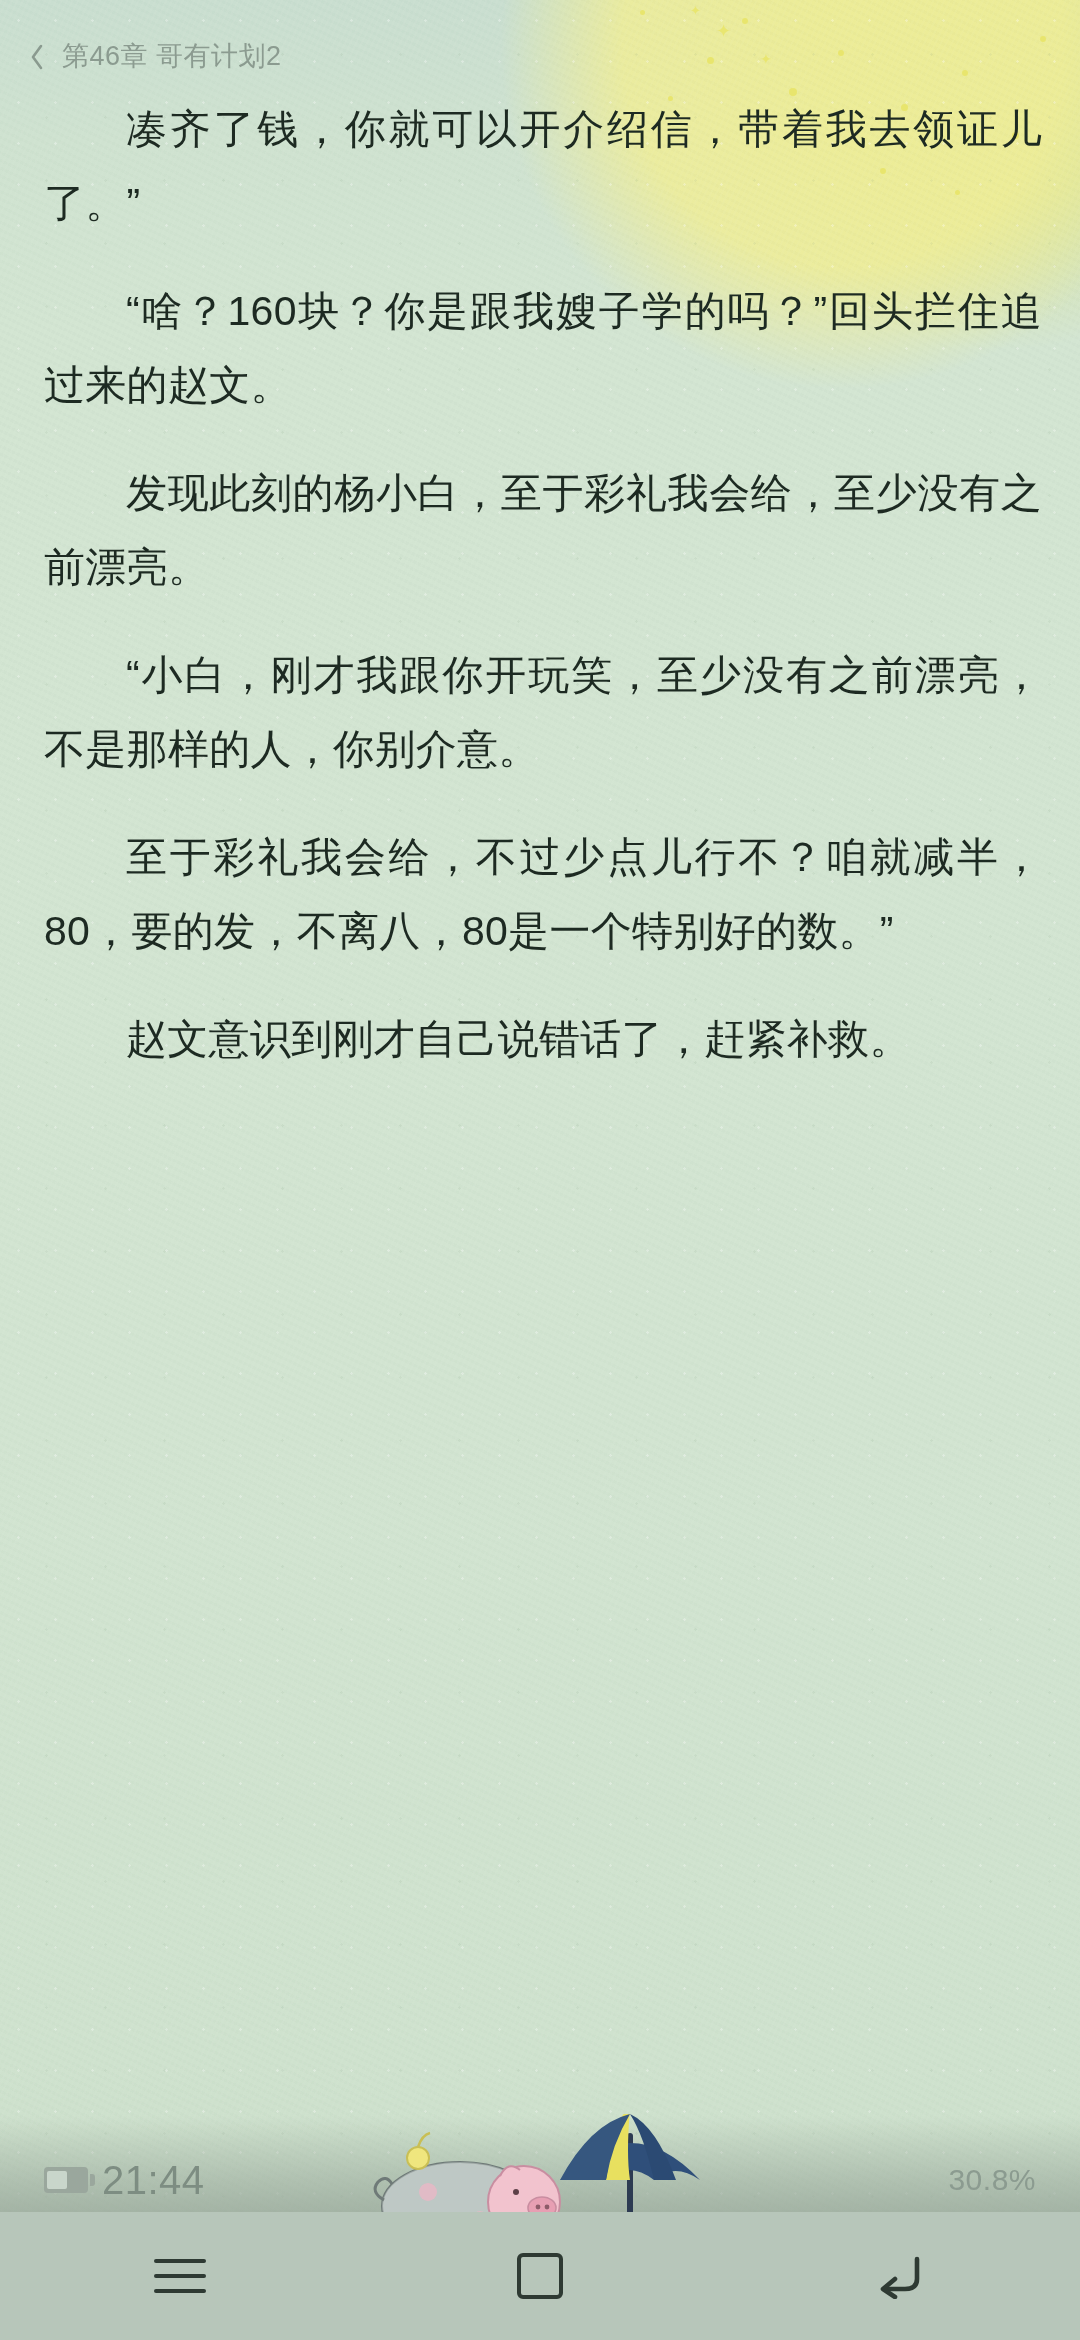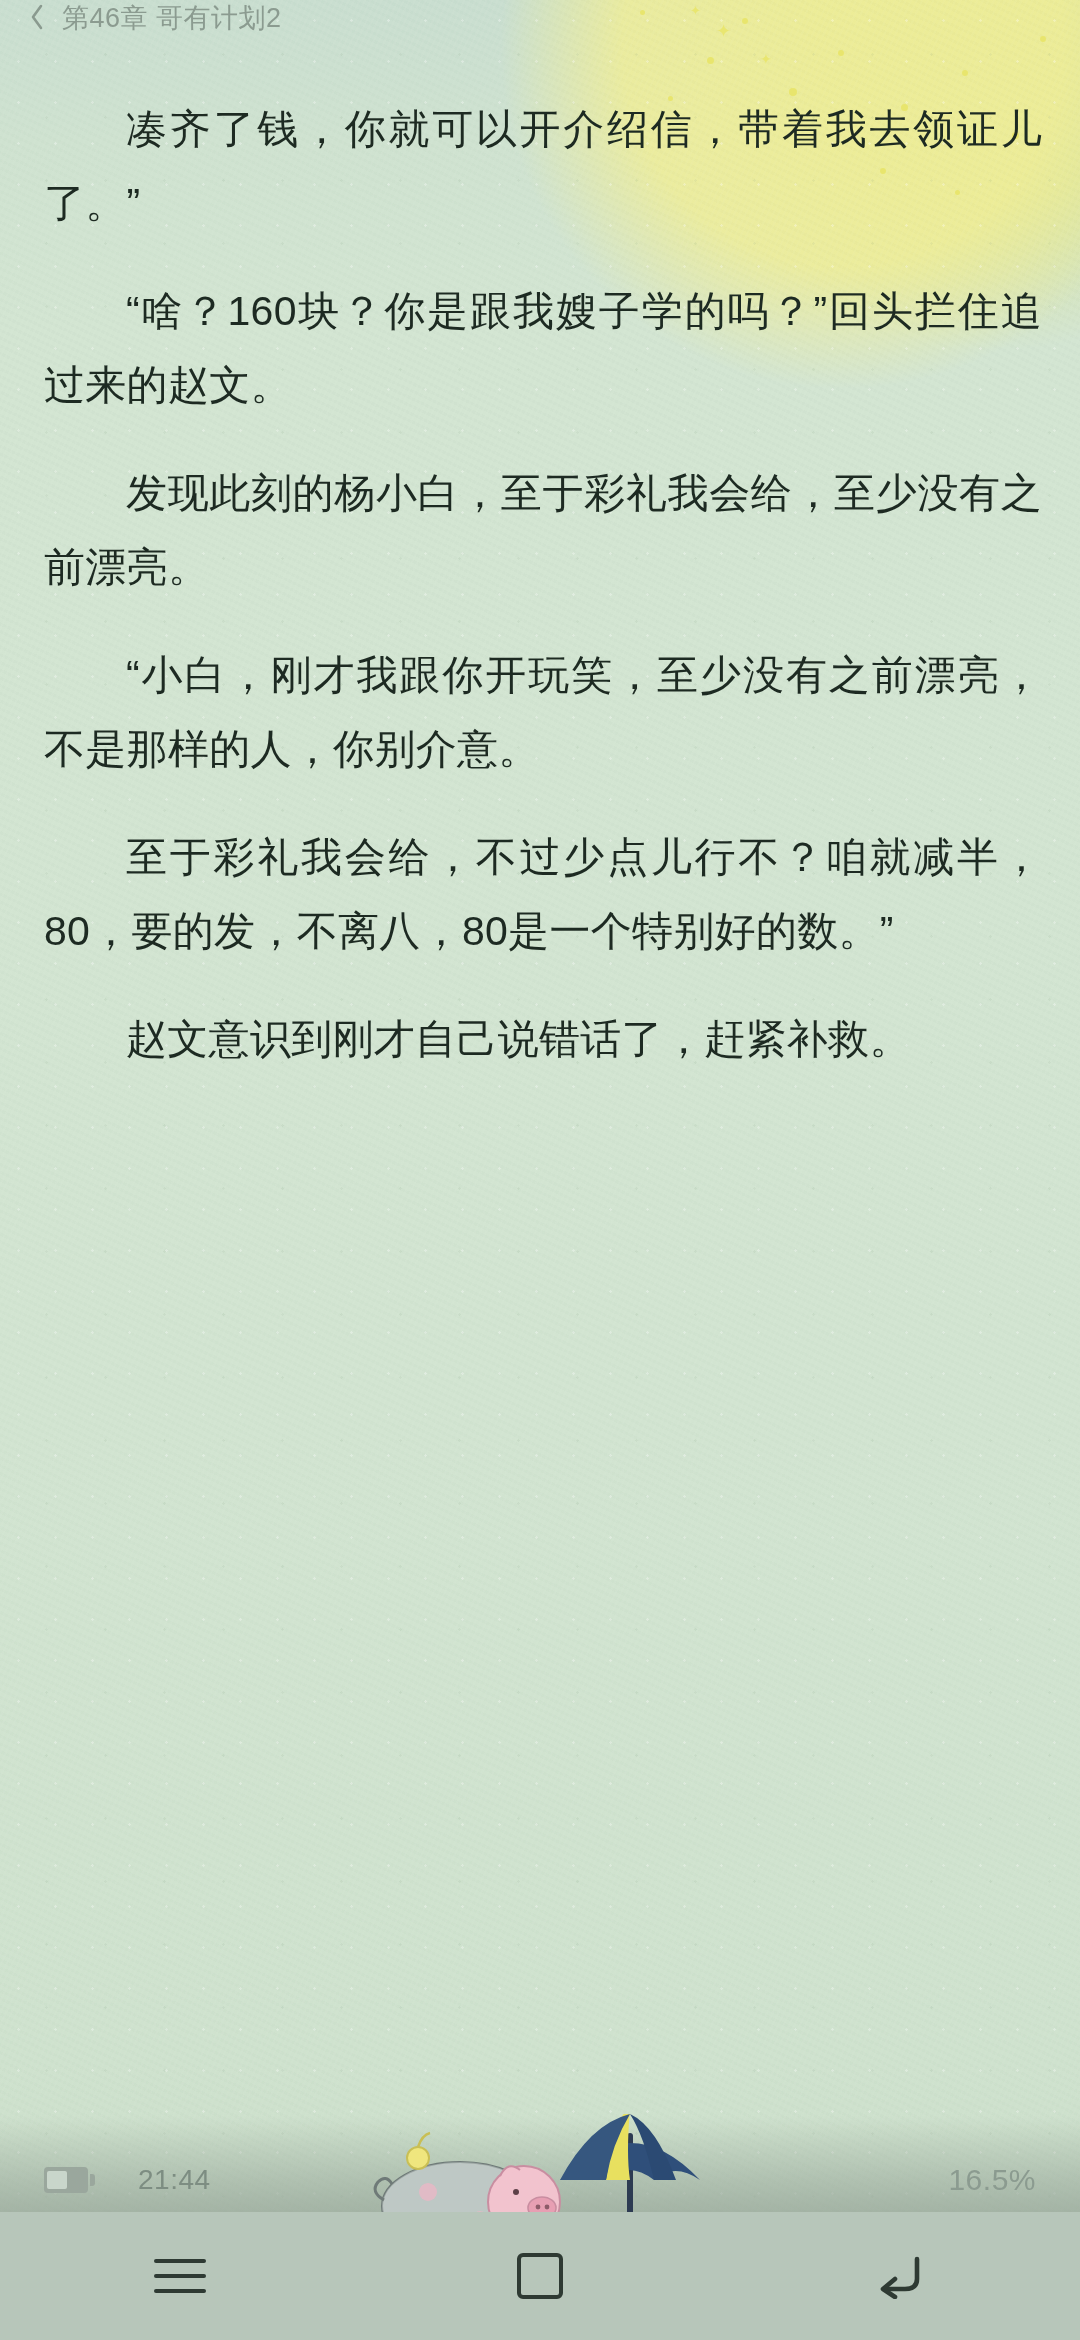--- a/index.html
+++ b/index.html
@@ -50,21 +50,21 @@
   .star {
     position:absolute; color:#e9e670; font-size: 18px; line-height: 1;
   }
 
   
   .topbar {
     position: absolute;
     top: 0; left: 0; right: 0;
     height: 74px;
     display: flex;
-    align-items: flex-start;
+    align-items: flex-end;
     padding: 0 26px;
     gap: 14px;
     z-index: 5;
   }
   .back-chevron {
     width: 22px; height: 34px;
     display: flex; align-items: center; justify-content: center;
     color: #8a9a8f;
   }
   .back-chevron svg { display: block; }
@@ -120,24 +120,23 @@
     border-radius: 0 3px 3px 0;
     background: #9aa79d;
   }
   .battery .fill {
     position: absolute; left: 3px; top: 4px; bottom: 4px;
     width: 46%;
     background: #c9d6cb;
     border-radius: 2px;
   }
   .clock {
-    font-size: 28px;
+    font-size: 40px;
     color: #7d8d82;
     letter-spacing: .5px;
-    margin-left: 36px;
   }
   .progress {
     margin-left: auto;
     font-size: 30px;
     color: #8b9b90;
     letter-spacing: .5px;
   }
 
   
   .sticker {
@@ -233,21 +232,21 @@
     <p class="para">赵文意识到刚才自己说错话了，赶紧补救。</p>
   </div>
 
   <div class="bottom-tint"></div>
 
   <div class="footer">
     <div class="battery">
       <div class="fill"></div>
     </div>
     <div class="clock">21:44</div>
-    <div class="progress">16.5%</div>
+    <div class="progress">30.8%</div>
   </div>
 
   <div class="sticker">
     <svg width="460" height="150" viewBox="0 0 460 150" aria-hidden="true">
 
       <ellipse cx="150" cy="92" rx="78" ry="44" fill="#b9c2c0" stroke="#6f7a78" stroke-width="2"></ellipse>
       <ellipse cx="150" cy="92" rx="78" ry="44" fill="#c4cdc9" opacity="0.5"></ellipse>
 
       <circle cx="118" cy="78" r="9" fill="#e7b9c6" opacity="0.85"></circle>
       <circle cx="170" cy="104" r="7" fill="#e7b9c6" opacity="0.7"></circle>

